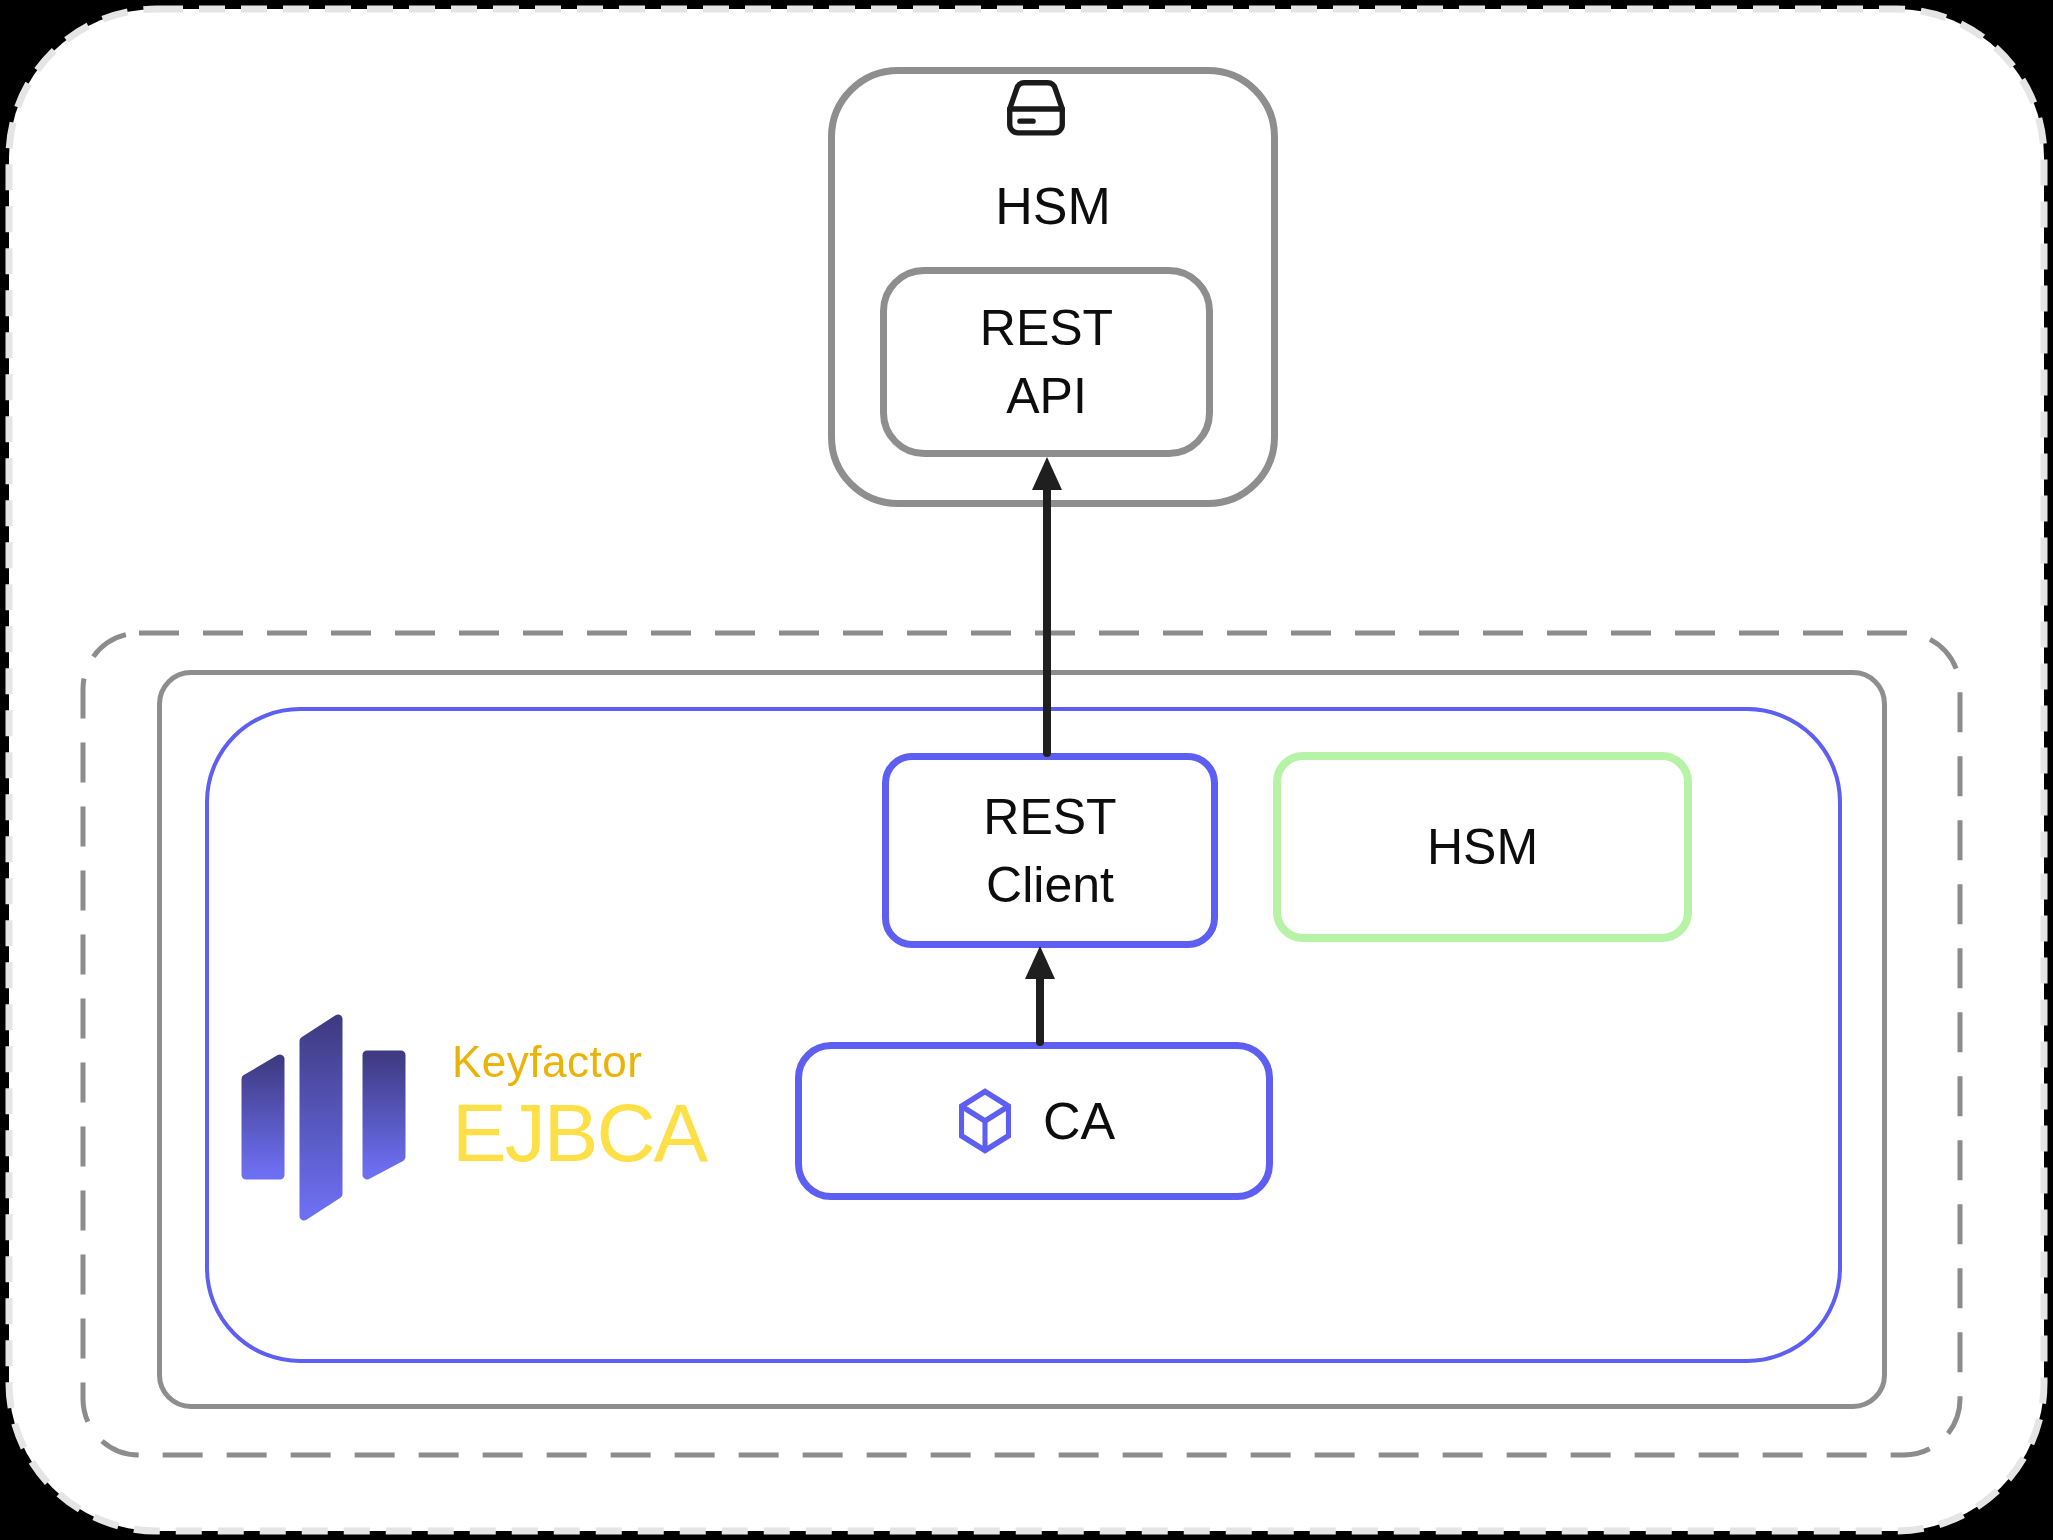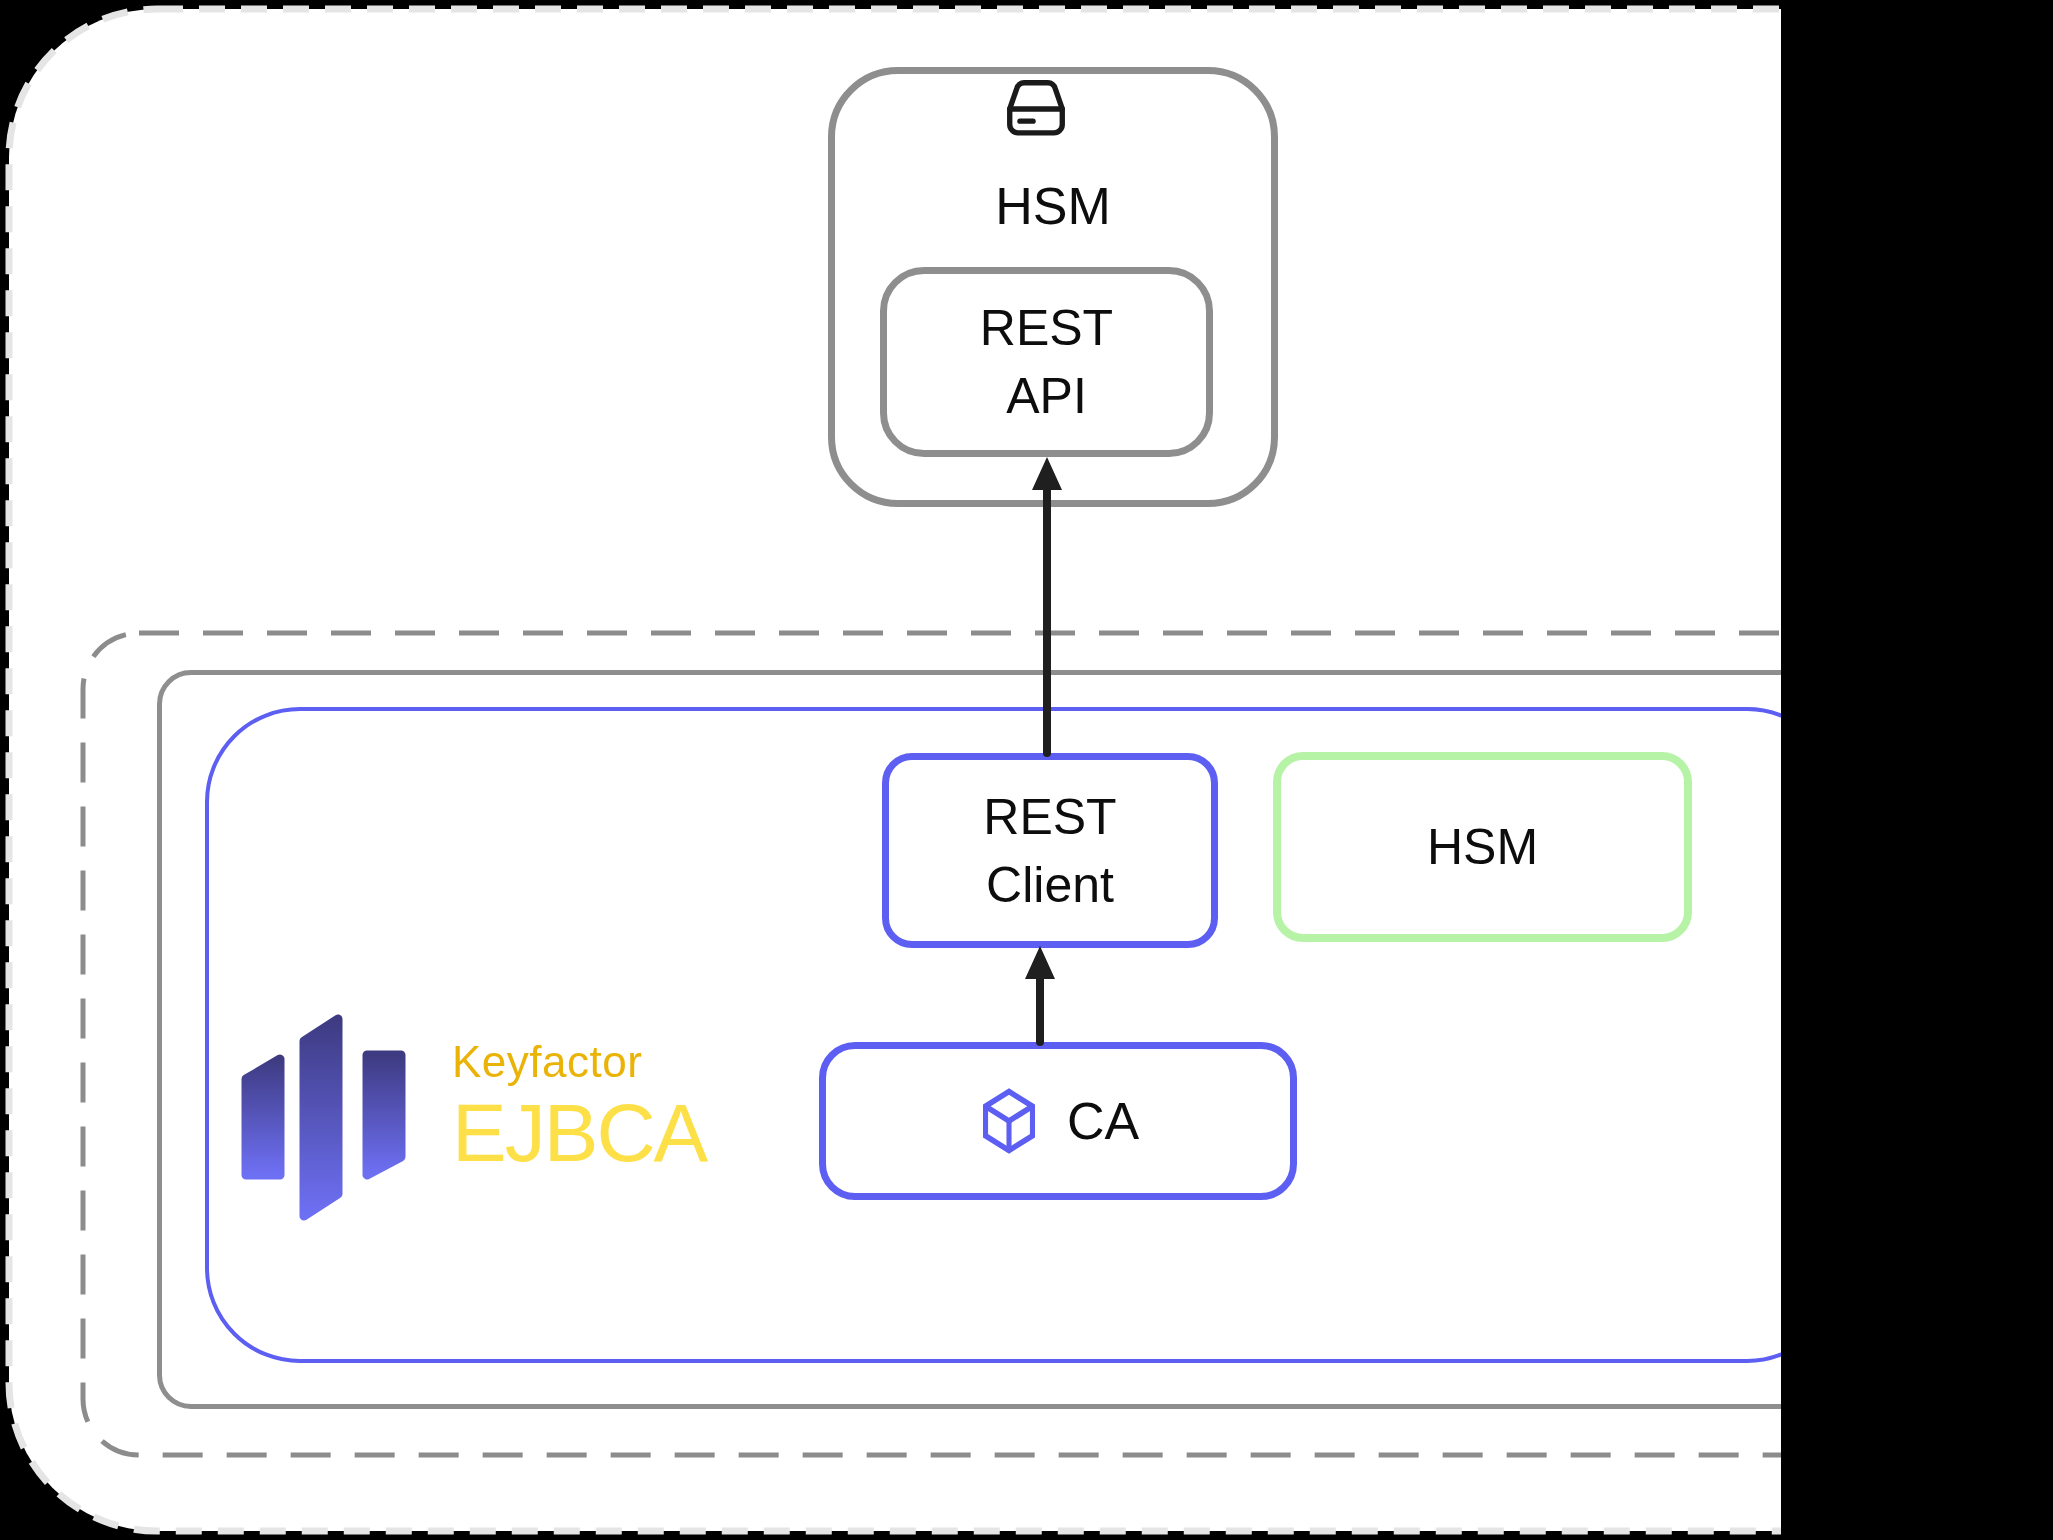--- a/index.html
+++ b/index.html
@@ -1,17 +1,17 @@
 <!DOCTYPE html>
 <html style="--background: #000000; --card-bg: #ffffff; --card-border: #e5e5e5; --gray-border: #8e8e8e; --dashed-border: #8c8c8c; --blue: #5d5ef2; --green: #b6f3a6; --arrow: #1f1f1f; --text: #111111; --logo-gradient-top: #3e3b82; --logo-gradient-bottom: #6e70f4;"><head>
 <meta charset="utf-8">
 <style>
   html,body{margin:0;padding:0;background:#000;}
   .stage{
-    position:relative;width:1781px;height:1540px;background:#000;overflow:hidden;
+    position:relative;width:2053px;height:1540px;background:#000;overflow:hidden;
     font-family:"Liberation Sans",sans-serif;color:var(--text,#111);
   }
   svg.layer{position:absolute;left:0;top:0;}
   .card-rect{fill:#fff;stroke:var(--card-border,#e5e5e5);stroke-width:7;stroke-dasharray:26 16;}
   .dashed-zone-rect{fill:none;stroke:var(--dashed-border,#8c8c8c);stroke-width:5;stroke-dasharray:40 24;}
   .box{position:absolute;box-sizing:border-box;background:transparent;}
   .gray-border{border:7px solid var(--gray-border,#8e8e8e);}
   .thin-gray-border{border:5px solid var(--gray-border,#8e8e8e);}
   .blue-border{border:7px solid var(--blue,#5d5ef2);}
   .thin-blue-border{border:4px solid var(--blue,#5d5ef2);}
@@ -26,21 +26,21 @@
   .two-line{display:flex;flex-direction:column;align-items:center;justify-content:center;
     font-size:50px;line-height:1.36;color:#0d0d0d;text-align:center;}
 
   .gray-container{left:157px;top:670px;width:1730px;height:739px;border-radius:34px;}
   .blue-container{left:205px;top:707px;width:1637px;height:656px;border-radius:95px;}
 
   .rest-client{left:882px;top:753px;width:336px;height:195px;border-radius:30px;}
   .hsm-config{left:1273px;top:752px;width:419px;height:190px;border-radius:30px;}
 
   .ca-box{left:795px;top:1042px;width:478px;height:158px;border-radius:36px;
-    display:flex;align-items:center;justify-content:center;gap:26px;margin-left:24px;}
+    display:flex;align-items:center;justify-content:center;gap:26px;}
   .ca-label{font-size:52px;color:#0d0d0d;}
 
   .logo-bars{position:absolute;left:240px;top:1012px;}
   .brand-text{position:absolute;left:452px;top:1040px;}
   .brand-company{font-size:44px;letter-spacing:0.5px;color:#eab308;line-height:1.0;}
   .brand-product{font-size:82px;letter-spacing:-2px;color:#fde047;line-height:1.0;
     margin-top:8px;font-weight:500;}
 
   .arrow-line{stroke:var(--arrow,#1f1f1f);stroke-width:8;stroke-linecap:round;}
   .arrow-head{fill:var(--arrow,#1f1f1f);}

